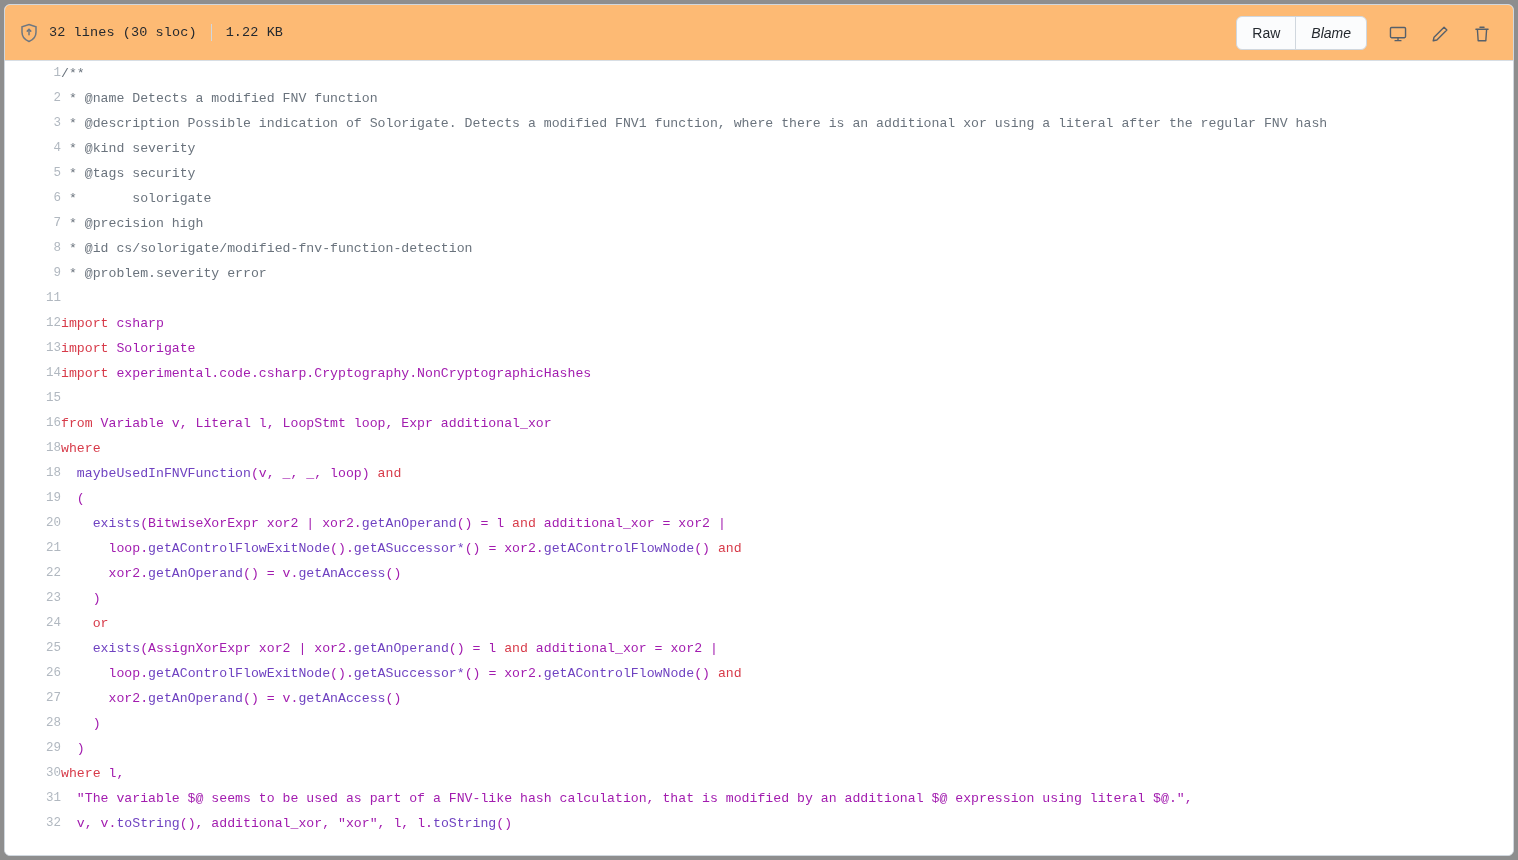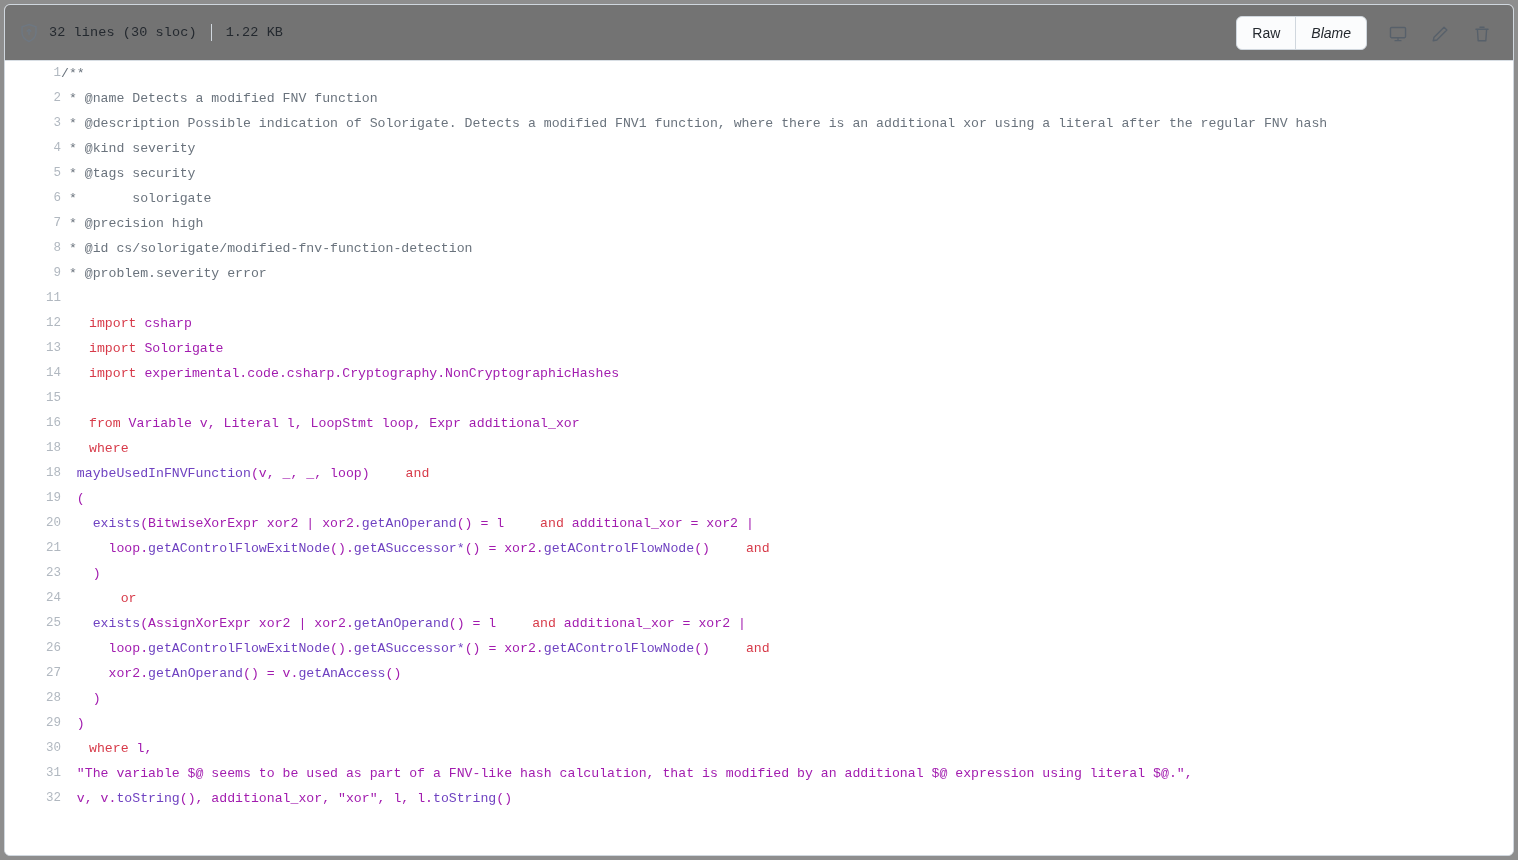--- a/index.html
+++ b/index.html
@@ -22,21 +22,21 @@
     border: 1px solid #d0d7de;
     border-radius: 6px;
     overflow: hidden;
     box-sizing: border-box;
   }
 
   
   .file-header {
     height: 56px;
     box-sizing: border-box;
-    background: #737373;
+    background: #fdba74;
     border-bottom: 1px solid #d8dee4;
     display: flex;
     align-items: center;
     padding: 0 14px 0 14px;
   }
 
   .header-left {
     display: flex;
     align-items: center;
     flex: 1 1 auto;
@@ -156,21 +156,21 @@
     padding-left: 16px;
     font-family: "Liberation Mono", "DejaVu Sans Mono", monospace;
     font-size: 13.2px;
     line-height: 25px;
     color: #24292e;
     white-space: pre;
     overflow: hidden;
   }
 
   .tok-c  { color: #6a737d; }              
-  .tok-k  { color: #d73a49; margin-left: 28px; }              
+  .tok-k  { color: #d73a49; }              
   .tok-fn { color: #6f42c1; }              
   .tok-p  { color: #a21caf; }              
 </style>
 </head>
 <body>
 
 <div id="app">
 
   <div class="file-header">
 
@@ -300,20 +300,24 @@
           </tr>
           <tr>
             <td class="line-num">20</td>
             <td class="line-code"><span class="tok-p">    </span><span class="tok-fn">exists</span><span class="tok-p">(BitwiseXorExpr xor2 | xor2.</span><span class="tok-fn">getAnOperand</span><span class="tok-p">() = l </span><span class="tok-k">and</span><span class="tok-p"> additional_xor = xor2 |</span></td>
           </tr>
           <tr>
             <td class="line-num">21</td>
             <td class="line-code"><span class="tok-p">      loop.</span><span class="tok-fn">getAControlFlowExitNode</span><span class="tok-p">().</span><span class="tok-fn">getASuccessor*</span><span class="tok-p">() = xor2.</span><span class="tok-fn">getAControlFlowNode</span><span class="tok-p">() </span><span class="tok-k">and</span></td>
           </tr>
           <tr>
+            <td class="line-num">22</td>
+            <td class="line-code"><span class="tok-p">      xor2.</span><span class="tok-fn">getAnOperand</span><span class="tok-p">() = v.</span><span class="tok-fn">getAnAccess</span><span class="tok-p">()</span></td>
+          </tr>
+          <tr>
             <td class="line-num">23</td>
             <td class="line-code"><span class="tok-p">    )</span></td>
           </tr>
           <tr>
             <td class="line-num">24</td>
             <td class="line-code"><span class="tok-p">    </span><span class="tok-k">or</span></td>
           </tr>
           <tr>
             <td class="line-num">25</td>
             <td class="line-code"><span class="tok-p">    </span><span class="tok-fn">exists</span><span class="tok-p">(AssignXorExpr xor2 | xor2.</span><span class="tok-fn">getAnOperand</span><span class="tok-p">() = l </span><span class="tok-k">and</span><span class="tok-p"> additional_xor = xor2 |</span></td>

